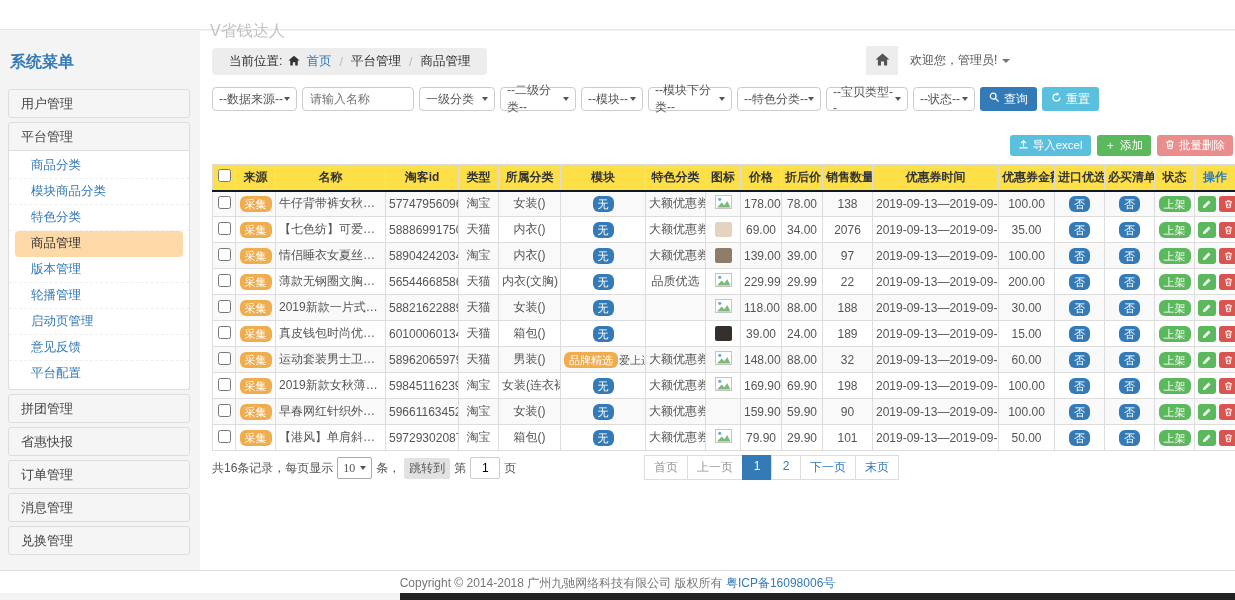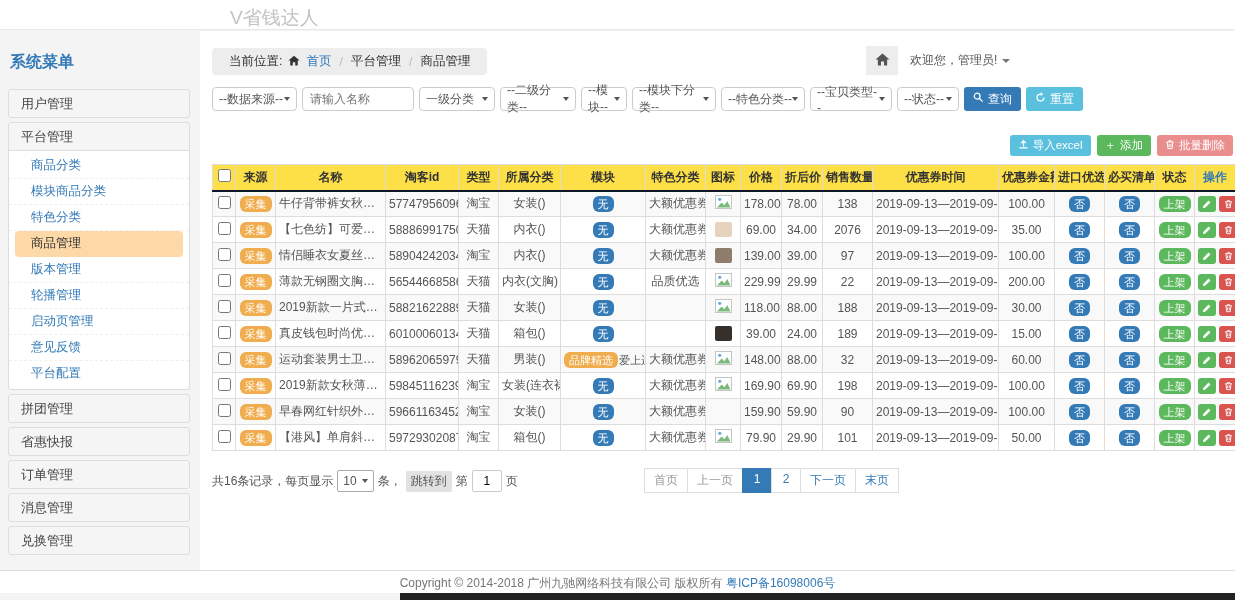--- a/index.html
+++ b/index.html
@@ -5,21 +5,21 @@
   * { box-sizing: border-box; margin: 0; padding: 0; }
   html,body { width:1235px; height:600px; }
   body {
     position: relative; overflow: hidden;
     background:#f4f4f4;
     font-family:"Liberation Sans","DejaVu Sans",sans-serif;
     font-size:12px; color:#555;
   }
   
   .topbar { position:absolute; top:0; left:0; right:0; height:30px; background:#fff; border-bottom:1px solid #e7e7e7; z-index:5; }
-  .app-title { position:absolute; left:210px; top:3px; line-height:29px; font-size:19px; color:#c3c3c3;margin-left:20px; }
+  .app-title { position:absolute; left:210px; top:16px; line-height:29px; font-size:16px; color:#c3c3c3; }
   .topbar-right { position:absolute; left:866px; top:0; height:29px; display:flex; align-items:center;margin-top:46px; }
   .home-box { width:32px; height:29px; background:#ededed; display:flex; align-items:center; justify-content:center; cursor:pointer; }
   .home-box svg { fill:#555; }
   .welcome { margin-left:12px; color:#555; font-size:12px; cursor:pointer; display:flex; align-items:center; gap:5px; }
   .caret-down { width:0; height:0; border-left:4px solid transparent; border-right:4px solid transparent; border-top:4px solid #777; display:inline-block; }
   
   .sidebar { position:absolute; left:8px; top:40px; width:182px; height:531px; overflow:hidden; }
   .sidebar-title { color:#337ab7; font-size:16px; font-weight:bold; padding:12px 4px 12px 2px; }
   .menu-panel { background:#f5f5f5; border:1px solid #ddd; border-radius:3px; padding:0 12px; height:29px; line-height:28px; color:#444; font-size:13px; margin-top:4px; cursor:pointer; }
   .menu-sub-wrap { background:#fff; border:1px solid #ddd; border-top:none; border-radius:0 0 3px 3px; padding:2px 0; }
@@ -56,23 +56,23 @@
   .badge { display:inline-block; border-radius:6px; color:#fff; font-size:11px; line-height:16px; padding:0 5px; }
   .b-orange { background:#f0ad4e; }
   .b-blue { background:#337ab7; cursor:pointer; }
   .b-green { background:#5cb85c; cursor:pointer; }
   .mod-extra { font-size:11px; color:#555; margin-left:1px; }
   .op-btn { display:inline-flex; align-items:center; justify-content:center; width:18px; height:16px; border-radius:3px; border:none; cursor:pointer; vertical-align:middle; }
   .op-edit { background:#5cb85c; margin-right:3px; }
   .op-del { background:#d9534f; }
   .thumb { display:inline-block; width:17px; height:15px; border-radius:2px; vertical-align:middle; }
   
-  .pager { position:relative; margin-top:19px; height:26px; }
+  .pager { position:relative; margin-top:6px; height:26px; }
   .pager-info { display:flex; align-items:center; gap:4px; color:#555; }
-  .size-select { height:22px; border:1px solid #aaa; border-radius:2px; background:#fff; display:inline-flex; align-items:center; gap:5px; padding:0 5px; cursor:pointer; }
+  .size-select { height:22px; border:1px solid #aaa; border-radius:2px; background:#fff; display:inline-flex; align-items:center; gap:5px; padding:0 5px; cursor:pointer;font-family:Liberation Serif, serif; }
   .size-select .cv { width:0; height:0; border-left:3.5px solid transparent; border-right:3.5px solid transparent; border-top:4px solid #555; }
   .jump-label { background:#e2e2e2; border-radius:2px; padding:2px 5px; color:#555; cursor:pointer; }
   .jump-input { width:30px; height:22px; border:1px solid #ccc; border-radius:2px; text-align:center; font-size:12px; font-family:inherit; }
   .pages { position:absolute; left:433px; top:-2px; display:flex; }
   .page-btn { min-width:30px; padding:3px 9px; border:1px solid #ddd; background:#fff; color:#337ab7; font-size:12px; margin-left:-1px; text-align:center; cursor:pointer; }
   .page-btn.disabled { color:#999; cursor:default; }
   .page-btn.active { background:#337ab7; border-color:#337ab7; color:#fff; }
   
   .footer { position:absolute; top:570px; left:0; right:0; height:23px; background:#fff; border-top:1px solid #ddd; text-align:center; line-height:24px; font-size:12px; color:#777; z-index:6; }
   .footer a { color:#337ab7; text-decoration:none; cursor:pointer; }
@@ -142,21 +142,21 @@
       </div>
       <input class="f-input" placeholder="请输入名称" style="">
       <div class="f-select" style="width: 76px;">
         <span>一级分类</span>
         <span class="cv"></span>
       </div>
       <div class="f-select" style="width: 76px;">
         <span>--二级分类--</span>
         <span class="cv"></span>
       </div>
-      <div class="f-select" style="width: 46px;">
+      <div class="f-select" style="width: 62px;">
         <span>--模块--</span>
         <span class="cv"></span>
       </div>
       <div class="f-select" style="width: 84px;">
         <span>--模块下分类--</span>
         <span class="cv"></span>
       </div>
       <div class="f-select" style="width: 84px;">
         <span>--特色分类--</span>
         <span class="cv"></span>

